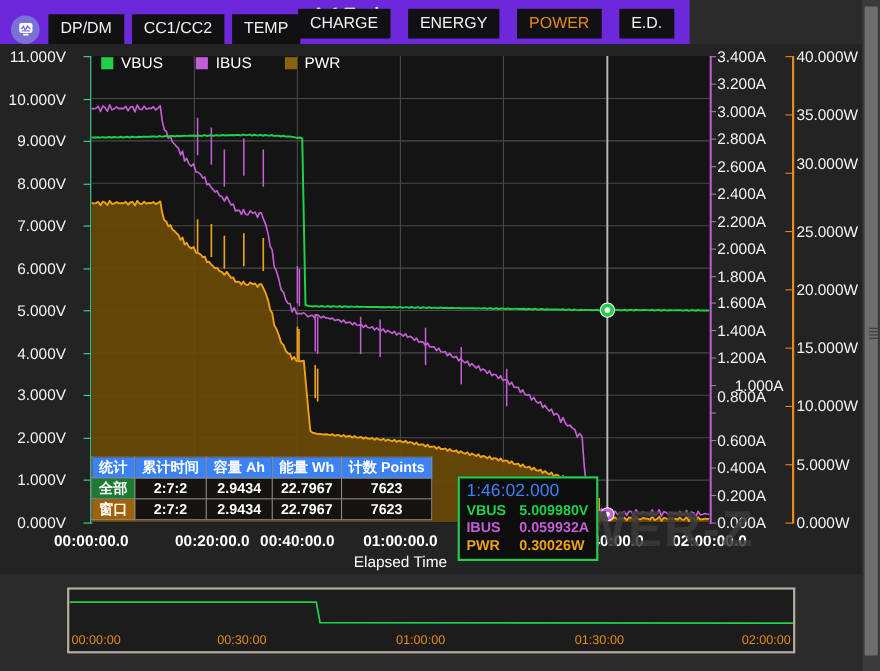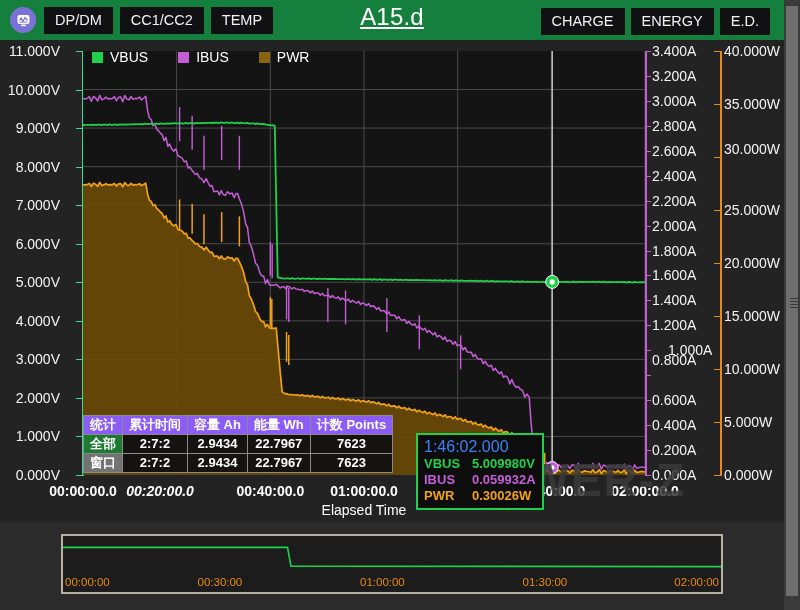--- a/index.html
+++ b/index.html
@@ -11,23 +11,23 @@
   }
   #app {
     position: relative;
     width: 800px; height: 610px;
     background: #2b2b2b;
   }
 
   
   #toolbar {
     position: absolute; left: 0; top: 0;
-    width: 784px; height: 40px;
-    background: #15803d;
-    display: flex; align-items: center;
+    width: 627px; height: 40px;
+    background: #6d28d9;
+    display: flex; align-items: flex-end;
   }
   .app-icon {
     width: 26px; height: 26px; border-radius: 50%;
     background: #7b72d8;
     margin-left: 10px; margin-right: 8px;
     display: flex; align-items: center; justify-content: center;
     flex: 0 0 auto;
   }
   .app-icon svg { display:block; }
   .tbtn {
@@ -50,21 +50,21 @@
     font-size: 24px;
     letter-spacing: 0.2px;
     pointer-events: none;
     text-decoration: underline;
   }
   #left-btns { display: flex; align-items: center; }
   #right-btns {
     position: absolute; right: 14px; top: 8px;
     display: flex; align-items: center;
   }
-  #right-btns .tbtn { margin-right: 6px; }
+  #right-btns .tbtn { margin-right: 16px; }
   #right-btns .tbtn:last-child { margin-right: 0; }
 
   
   #chart-panel {
     position: absolute; left: 0; top: 40px;
     width: 784px; height: 482px;
     background: #232323;
   }
 
   .axis-label {
@@ -137,23 +137,23 @@
   }
   #stats td, #stats th {
     border: 1px solid #8a8a8a;
     padding: 1px 6px;
     color: #ffffff;
     font-weight: bold;
     text-align: center;
     white-space: nowrap;
     line-height: 16px;
   }
-  #stats th { background: #8b5cf6; }
+  #stats th { background: #3b82f6; }
   .rowhead-all { background: #1d7a33; color: #ffffff !important; }
-  .rowhead-win { background: #737373; color: #ffffff !important; }
+  .rowhead-win { background: #a16207; color: #ffffff !important; }
 
   
   #readout {
     position: absolute; left: 416px; top: 393px;
     border: 2px solid #21d04a;
     background: #0d0d0d;
     padding: 2px 6px 4px 6px;
     z-index: 7;
     min-width: 124px;
   }
@@ -235,20 +235,21 @@
       <button class="tbtn">DP/DM</button>
       <button class="tbtn">CC1/CC2</button>
       <button class="tbtn">TEMP</button>
     </div>
 
     <div id="chart-title">A15.d</div>
 
     <div id="right-btns">
       <button class="tbtn">CHARGE</button>
       <button class="tbtn">ENERGY</button>
+      <button class="tbtn active">POWER</button>
       <button class="tbtn">E.D.</button>
     </div>
   </div>
 
   <div id="chart-panel">
 
     <div class="axis-line" id="axis-v"></div>
     <div class="axis-line" id="axis-a"></div>
     <div class="axis-line" id="axis-w"></div>
 
@@ -450,21 +451,21 @@
         <span class="ro-v">0.059932A</span>
       </div>
       <div class="ro-row ro-pwr">
         <span class="ro-k">PWR</span>
         <span class="ro-v">0.30026W</span>
       </div>
     </div>
 
     <div id="x-labels">
         <div class="xlab" style="left: 83px;">00:00:00.0</div>
-        <div class="xlab" style="left: 160px; font-style: italic;">00:20:00.0</div>
+        <div class="xlab" style="left: 193px;">00:20:00.0</div>
         <div class="xlab" style="left: 270.333px;">00:40:00.0</div>
         <div class="xlab" style="left: 364px;">01:00:00.0</div>
         <div class="xlab" style="left: 457.667px;">01:20:00.0</div>
         <div class="xlab" style="left: 551.333px;">01:40:00.0</div>
         <div class="xlab" style="left: 645px;">02:00:00.0</div>
       </div>
     <div id="xaxis-title">Elapsed Time</div>
   </div>
 
   <div id="navigator">

